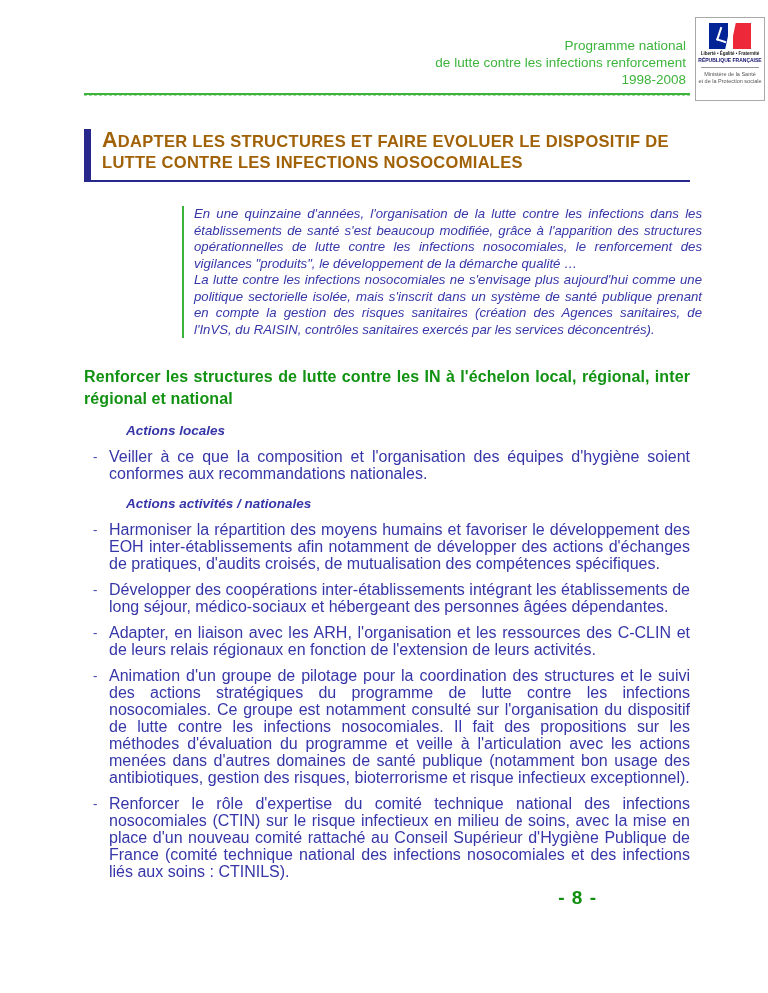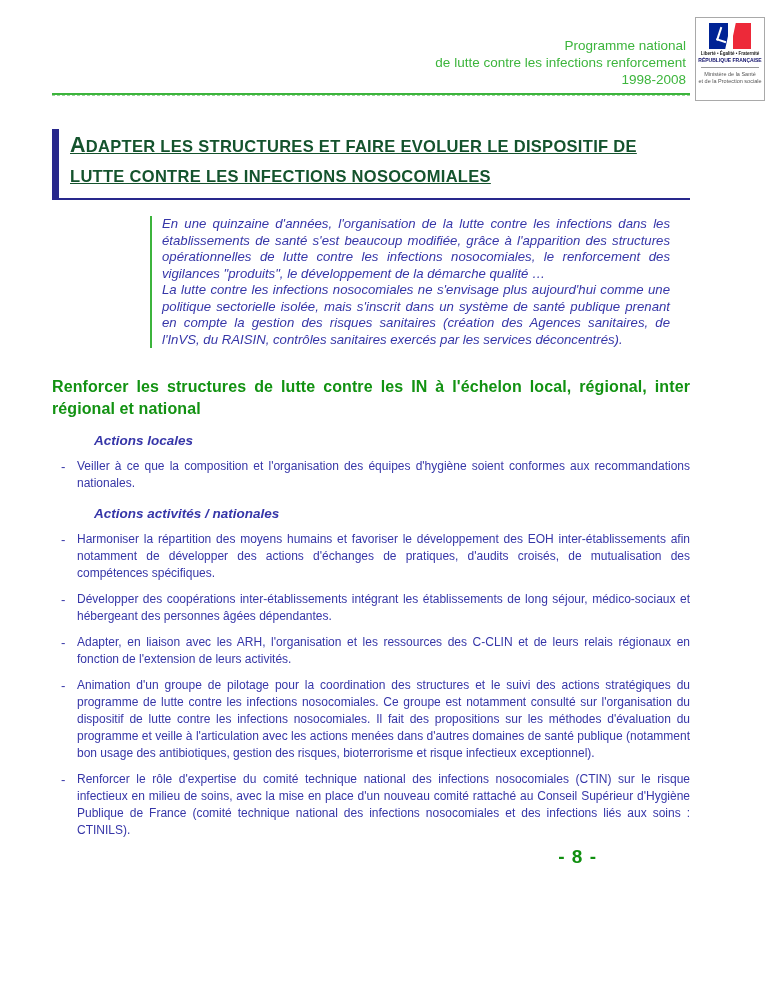--- a/index.html
+++ b/index.html
@@ -1,21 +1,21 @@
 <!DOCTYPE html>
 <html><head>
 <meta charset="utf-8">
 <style>
   * { margin:0; padding:0; box-sizing:border-box; }
   html,body { background:#e8e8e8; }
   .page {
     width:768px; height:993px; background:#ffffff; position:relative;
     font-family:"Liberation Sans", sans-serif; margin:0 auto; overflow:hidden;
   }
-  .content { padding:0 78px 0 52px; }
+  .content { padding:0 78px 0 84px; }
 
   
   .header-titles {
     padding-top:37px; text-align:right; color:#3db53d;
     font-size:13.5px; line-height:17px; padding-right:4px;
   }
   .header-rule {
     margin-top:5px; height:3px;
     border-top:2px solid #3cb43c; border-bottom:1px dashed #9ed69e;
   }
@@ -33,27 +33,27 @@
   .logo-republic { font-size:5px; font-weight:bold; color:#10106a; line-height:6px; }
   .logo-divider { border-top:1px solid #999; margin:4px 5px 3px; }
   .logo-ministry { font-size:5.5px; color:#555; line-height:7px; }
 
   
   .title-block {
     margin-top:33px; border-left:7px solid #28288c; border-bottom:2px solid #28288c;
     padding:1px 0 7px 11px;
   }
   .title-block h1 {
-    color:#14532d; font-weight:bold; font-size:16.5px; line-height:30px; letter-spacing:0.3px;text-decoration:underline;
+    color:#a16207; font-weight:bold; font-size:16.5px; line-height:21px; letter-spacing:0.3px;
   }
   .title-initial { font-size:21.5px; }
 
   
   .intro {
-    margin-top:16px; margin-left:98px; width:520px;
+    margin-top:24px; margin-left:98px; width:520px;
     border-left:2px solid #3cb43c; padding-left:10px;
     color:#3636a8; font-style:italic; font-size:13.2px;
     line-height:16.5px; text-align:justify;
   }
 
   
   .section-heading {
     margin-top:28px; color:#129212; font-weight:bold;
     font-size:16px; line-height:21.5px; text-align:justify; letter-spacing:0.1px;
   }
@@ -62,21 +62,21 @@
   .sub-heading {
     margin-top:13px; color:#3636a8; font-weight:bold; font-style:italic;
     font-size:13.5px; line-height:17px; padding-left:6px;margin-left:36px;
   }
   .bullet { display:flex; margin-top:9px; }
   .dash {
     width:25px; flex-shrink:0; padding-left:9px;
     color:#3636a8; font-size:13.2px; line-height:17px;
   }
   .bullet-text {
-    flex:1; color:#3636a8; font-size:12px; line-height:17px; text-align:justify;
+    flex:1; color:#3636a8; font-size:16px; line-height:17px; text-align:justify;
   }
 
   
   .page-num {
     margin-top:7px; text-align:right; padding-right:93px;
     color:#0f8f0f; font-weight:bold; font-size:19px; letter-spacing:1px;
   }
 </style>
 </head>
 <body>

